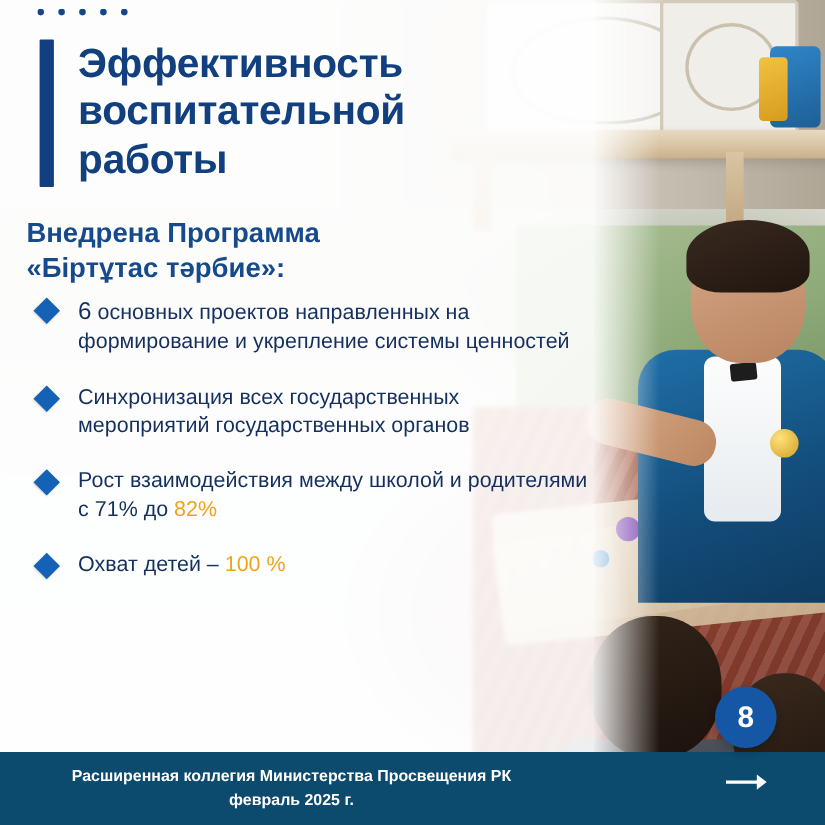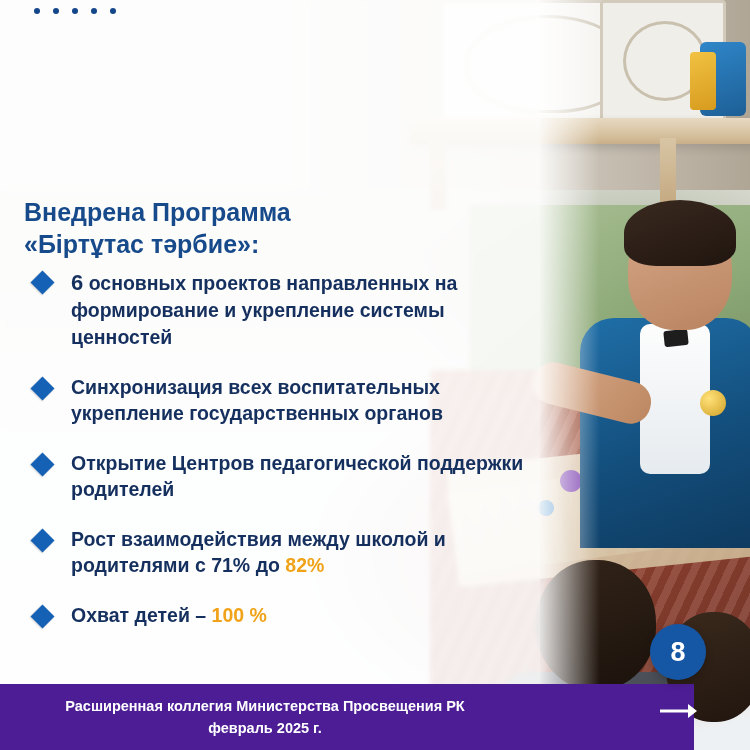--- a/index.html
+++ b/index.html
@@ -302,39 +302,39 @@
     width: 17px;
     height: 17px;
     background: #1461b5;
     transform: rotate(45deg);
     margin-top: 6px;
     margin-right: 20px;
     box-shadow: 0 1px 2px rgba(0,0,0,.18);
   }
   .btext {
     font-size: 19.5px;
-    font-weight: 700;
+    font-weight: 400;
     line-height: 1.34;
     color: #15305e;
   }
   .btext .hl-num {
     color: #15305e;
     font-size: 22px;
   }
   .btext .hl-orange {
     color: #f0a319;
   }
 
   
   .footer {
     position: absolute;
     left: 0; bottom: 0;
-    width: 694px;
+    width: 750px;
     height: 66px;
-    background: #4c1d95;
+    background: #0c4a6e;
     z-index: 7;
   }
   .footer-text {
     position: absolute;
     left: 30px; top: 12px;
     width: 470px;
     text-align: center;
     color: #ffffff;
     font-size: 14.5px;
     font-weight: 700;
@@ -406,40 +406,42 @@
   <div class="panel"></div>
 
   <div class="dots">
     <span></span>
     <span></span>
     <span></span>
     <span></span>
     <span></span>
   </div>
 
+  <div class="title-wrap">
+    <div class="title-bar"></div>
+    <h1 class="title">Эффективность
+воспитательной
+работы</h1>
+  </div>
 
   <div class="subtitle">Внедрена Программа
 «Біртұтас тәрбие»:</div>
 
   <div class="bullets">
 
     <div class="bullet">
       <span class="diamond"></span>
       <div class="btext"><span class="hl-num">6</span><span> основных проектов направленных на формирование и укрепление системы ценностей</span></div>
     </div>
 
     <div class="bullet">
       <span class="diamond"></span>
-      <div class="btext"><span>Синхронизация всех воспитательных укрепление государственных органов</span></div>
+      <div class="btext"><span>Синхронизация всех государственных мероприятий государственных органов</span></div>
     </div>
 
-    <div class="bullet">
-      <span class="diamond"></span>
-      <div class="btext"><span>Открытие Центров педагогической поддержки родителей</span></div>
-    </div>
 
     <div class="bullet">
       <span class="diamond"></span>
       <div class="btext"><span>Рост взаимодействия между школой и родителями с 71% до </span><span class="hl-orange">82%</span></div>
     </div>
 
     <div class="bullet">
       <span class="diamond"></span>
       <div class="btext"><span>Охват детей – </span><span class="hl-orange">100 %</span></div>
     </div>

